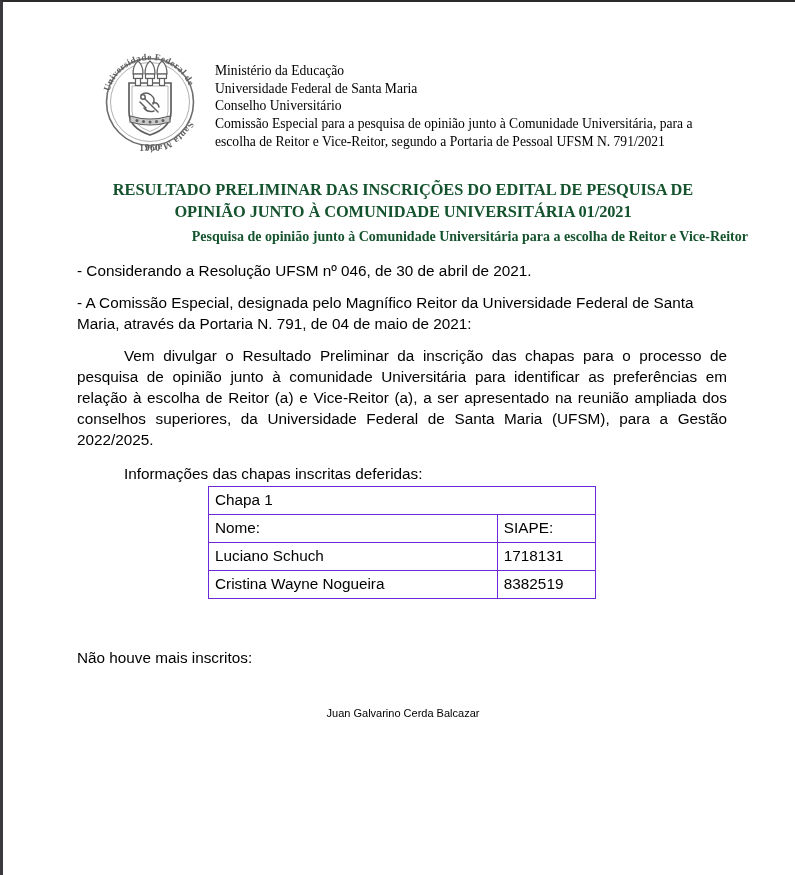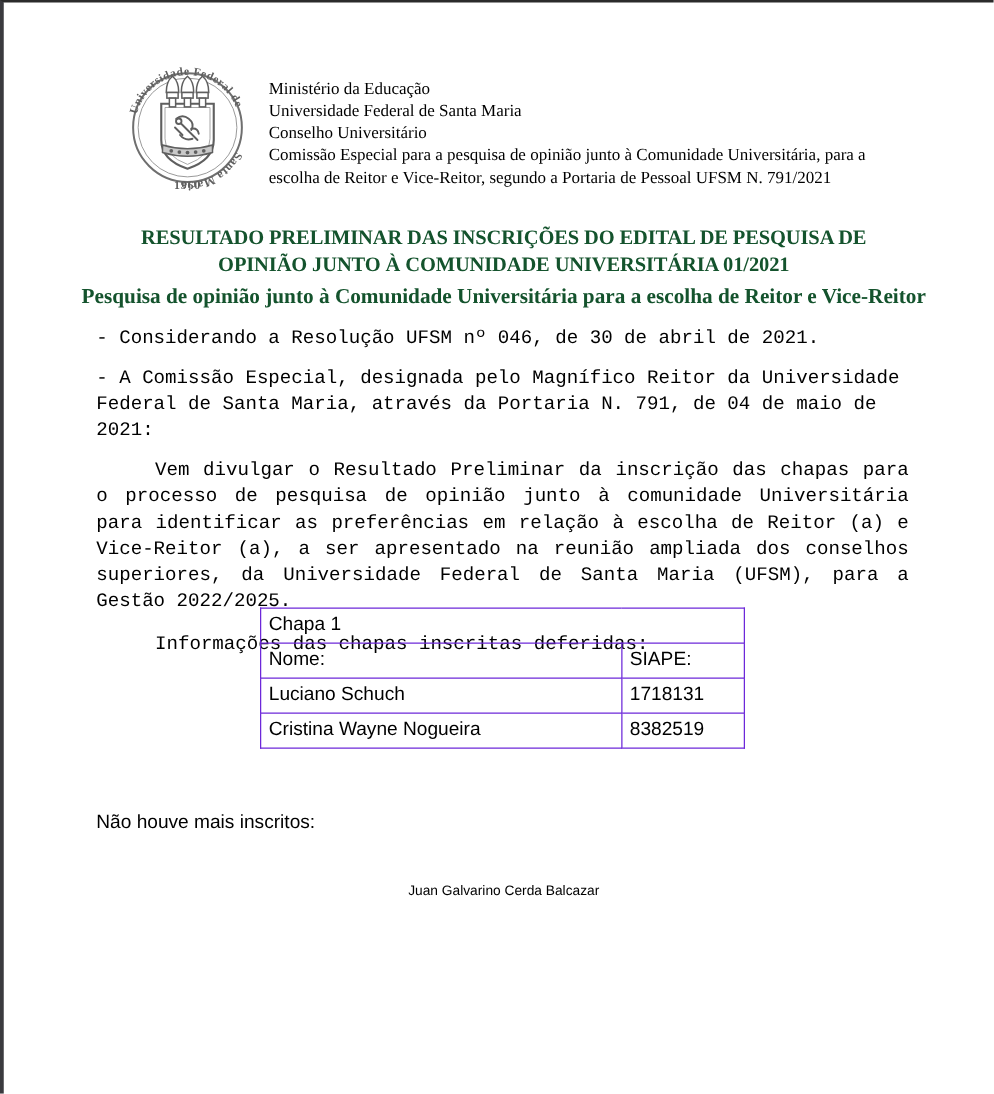--- a/index.html
+++ b/index.html
@@ -61,35 +61,35 @@
     font-family: "Liberation Serif", serif;
     font-weight: bold;
     color: #14532d;
   }
   .title-1, .title-2 {
     font-size: 16.4px;
     line-height: 22px;
     letter-spacing: -0.1px;
   }
   .title-3 {
-    font-size: 17px;
+    font-size: 14px;
     line-height: 24px;
     margin-top: 2px;
+    text-align: right;
   }
 
   
   .body-block {
     position: absolute;
     left: 74px;
     top: 258px;
     width: 650px;
     font-size: 15.3px;
     line-height: 21px;
     color: #000;
-    font-family: Liberation Mono, monospace;
   }
   .para { margin: 0 0 11px 0; }
   .para.justified {
     text-align: justify;
     text-indent: 47px;
     margin-bottom: 13px;
   }
   .para.indented {
     text-indent: 47px;
     margin-bottom: 0;

